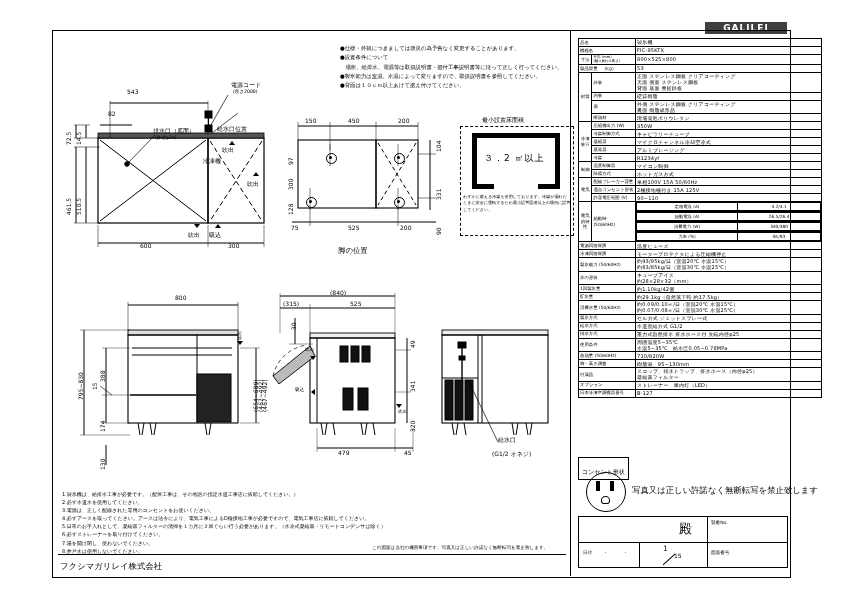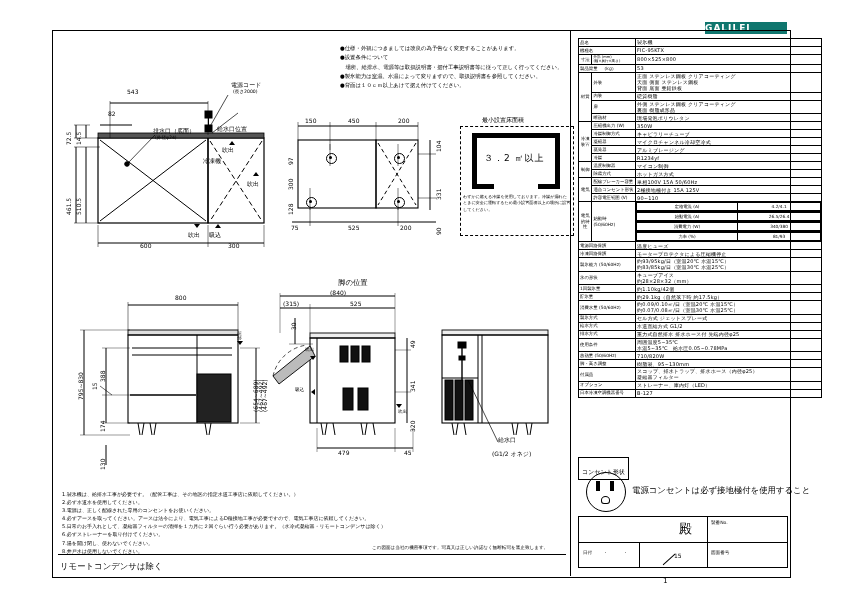--- a/index.html
+++ b/index.html
@@ -3,30 +3,30 @@
 <meta charset="utf-8">
 <style>
   html,body{margin:0;padding:0;background:#ffffff;}
   body{width:841px;height:595px;position:relative;
        font-family:"DejaVu Sans","Liberation Sans",sans-serif;
        color:#000;overflow:hidden;}
   .sheet{position:absolute;left:0;top:0;width:841px;height:595px;}
   .frame{position:absolute;left:52px;top:30px;width:737px;height:546px;
          border:1.6px solid #000;}
   .logo{position:absolute;left:705px;top:22px;width:82px;height:12px;
-        background:#0f766e;color:#fff;font-size:9px;font-weight:bold;
-        letter-spacing:1px;line-height:12px;}
+        background:#404040;color:#fff;font-size:9px;font-weight:bold;
+        letter-spacing:1px;text-align:center;line-height:12px;}
   .vsplit{position:absolute;left:570px;top:30px;width:0;height:546px;
           border-left:1.2px solid #000;}
 
   
   .t{position:absolute;white-space:nowrap;line-height:1.05;}
   .t5{font-size:4.6px;}
   .t6{font-size:6px;}
-  .t7{font-size:7.4px;margin-top:32px;}
+  .t7{font-size:7.4px;}
   .t8{font-size:8.4px;}
   .t13{font-size:13px;}
   .rot{transform-origin:0 0;transform:rotate(-90deg);}
 
   
   .ln{position:absolute;background:#000;}
   .hl{height:1px;}
   .vl{width:1px;}
   .box{position:absolute;border:1px solid #000;}
 
@@ -370,21 +370,21 @@
     <div>2.必ず水道水を使用してください。</div>
     <div>3.電源は、正しく配線された専用のコンセントをお使いください。</div>
     <div>4.必ずアースを取ってください。アースは法令により、電気工事によるD種接地工事が必要ですので、電気工事店に依頼してください。</div>
     <div>5.日常のお手入れとして、凝縮器フィルターの清掃を１カ月に２回ぐらい行う必要があります。（水冷式凝縮器・リモートコンデンサは除く）</div>
     <div>6.必ずストレーナーを取り付けてください。</div>
     <div>7.湯を開け閉し、使わないでください。</div>
     <div>8.井戸水は使用しないでください。</div>
   </div>
 
   <div class="ln hl" style="left:58px;top:554px;width:508px;height:1.3px;"></div>
-  <div class="t8 t" style="left:60px;top:562px;">リモートコンデンサは除く</div>
+  <div class="t8 t" style="left:60px;top:562px;">フクシマガリレイ株式会社</div>
   <div class="t5 t" style="left:372px;top:546px;">この図面は当社の機密事項です。写真又は正しい許諾なく無断転写を禁止致します。</div>
 
   <table class="spec">
     <tbody>
       <tr>
           <td class="lbl" colspan="2">品名</td>
           <td class="val">製氷機</td>
         </tr>
       <tr>
           <td class="lbl" colspan="2">機種名</td>
@@ -591,21 +591,21 @@
   <div class="box" style="left:578px;top:457px;padding:1px 3px;">
     <span class="t6">コンセント形状</span>
   </div>
 
   <div class="plug">
     <div class="pslot" style="left:9px;top:8px;"></div>
     <div class="pslot" style="left:23px;top:8px;"></div>
     <div style="position:absolute;left:14px;top:23px;width:7px;height:6px;
                 border:1.2px solid #000;border-radius:50% 50% 3px 3px;"></div>
   </div>
-  <div class="t8 t" style="left:632px;top:486px;">電源コンセントは必ず接地極付を使用すること</div>
+  <div class="t8 t" style="left:632px;top:486px;">写真又は正しい許諾なく無断転写を禁止致します</div>
 
   <div class="tb">
     <div class="ln hl" style="left:0;top:25px;width:208px;"></div>
     <div class="ln vl" style="left:128px;top:0;height:50px;"></div>
     <div class="ln vl" style="left:60px;top:25px;height:25px;"></div>
     <div class="t13 t" style="left:100px;top:5px;">殿</div>
     <div class="t5 t" style="left:132px;top:4px;">製番No.</div>
     <div class="t5 t" style="left:4px;top:34px;">日付</div>
     <div class="t5 t" style="left:24px;top:34px;">・</div>
     <div class="t5 t" style="left:44px;top:34px;">・</div>

